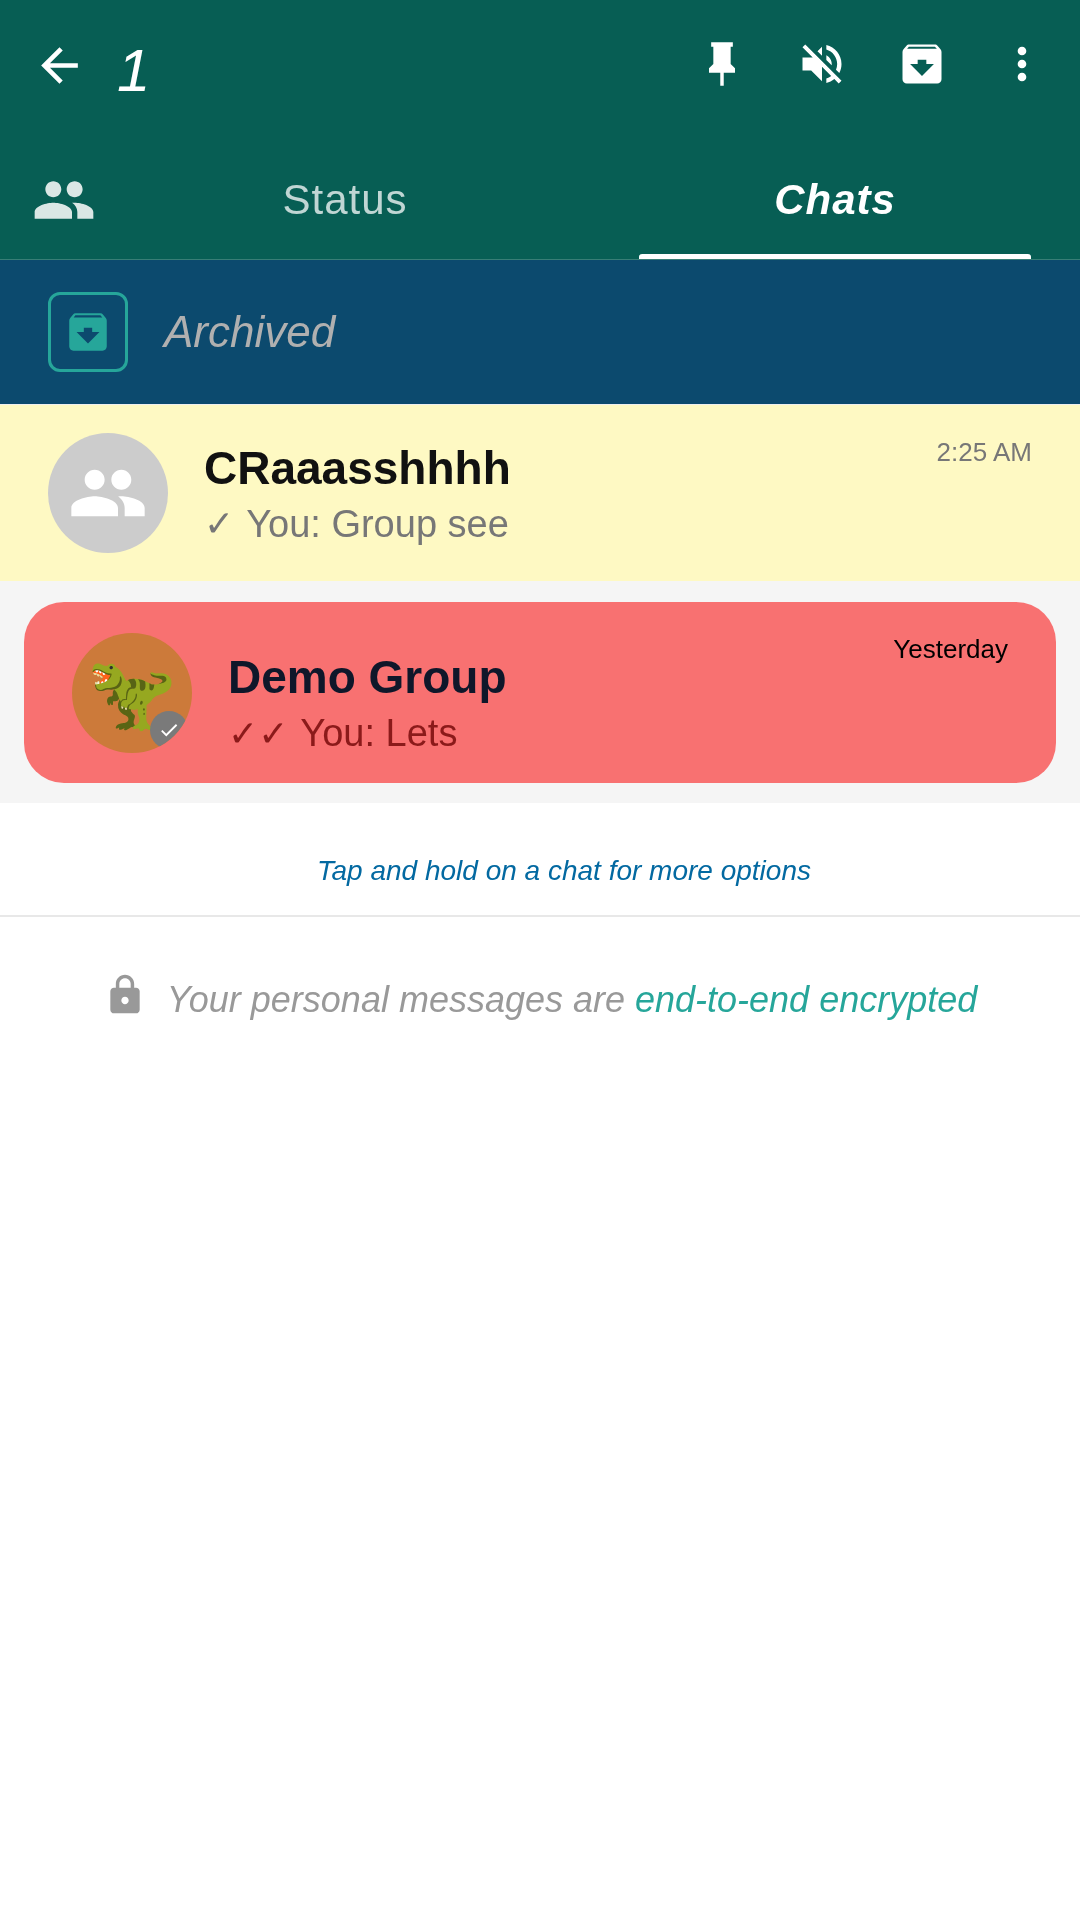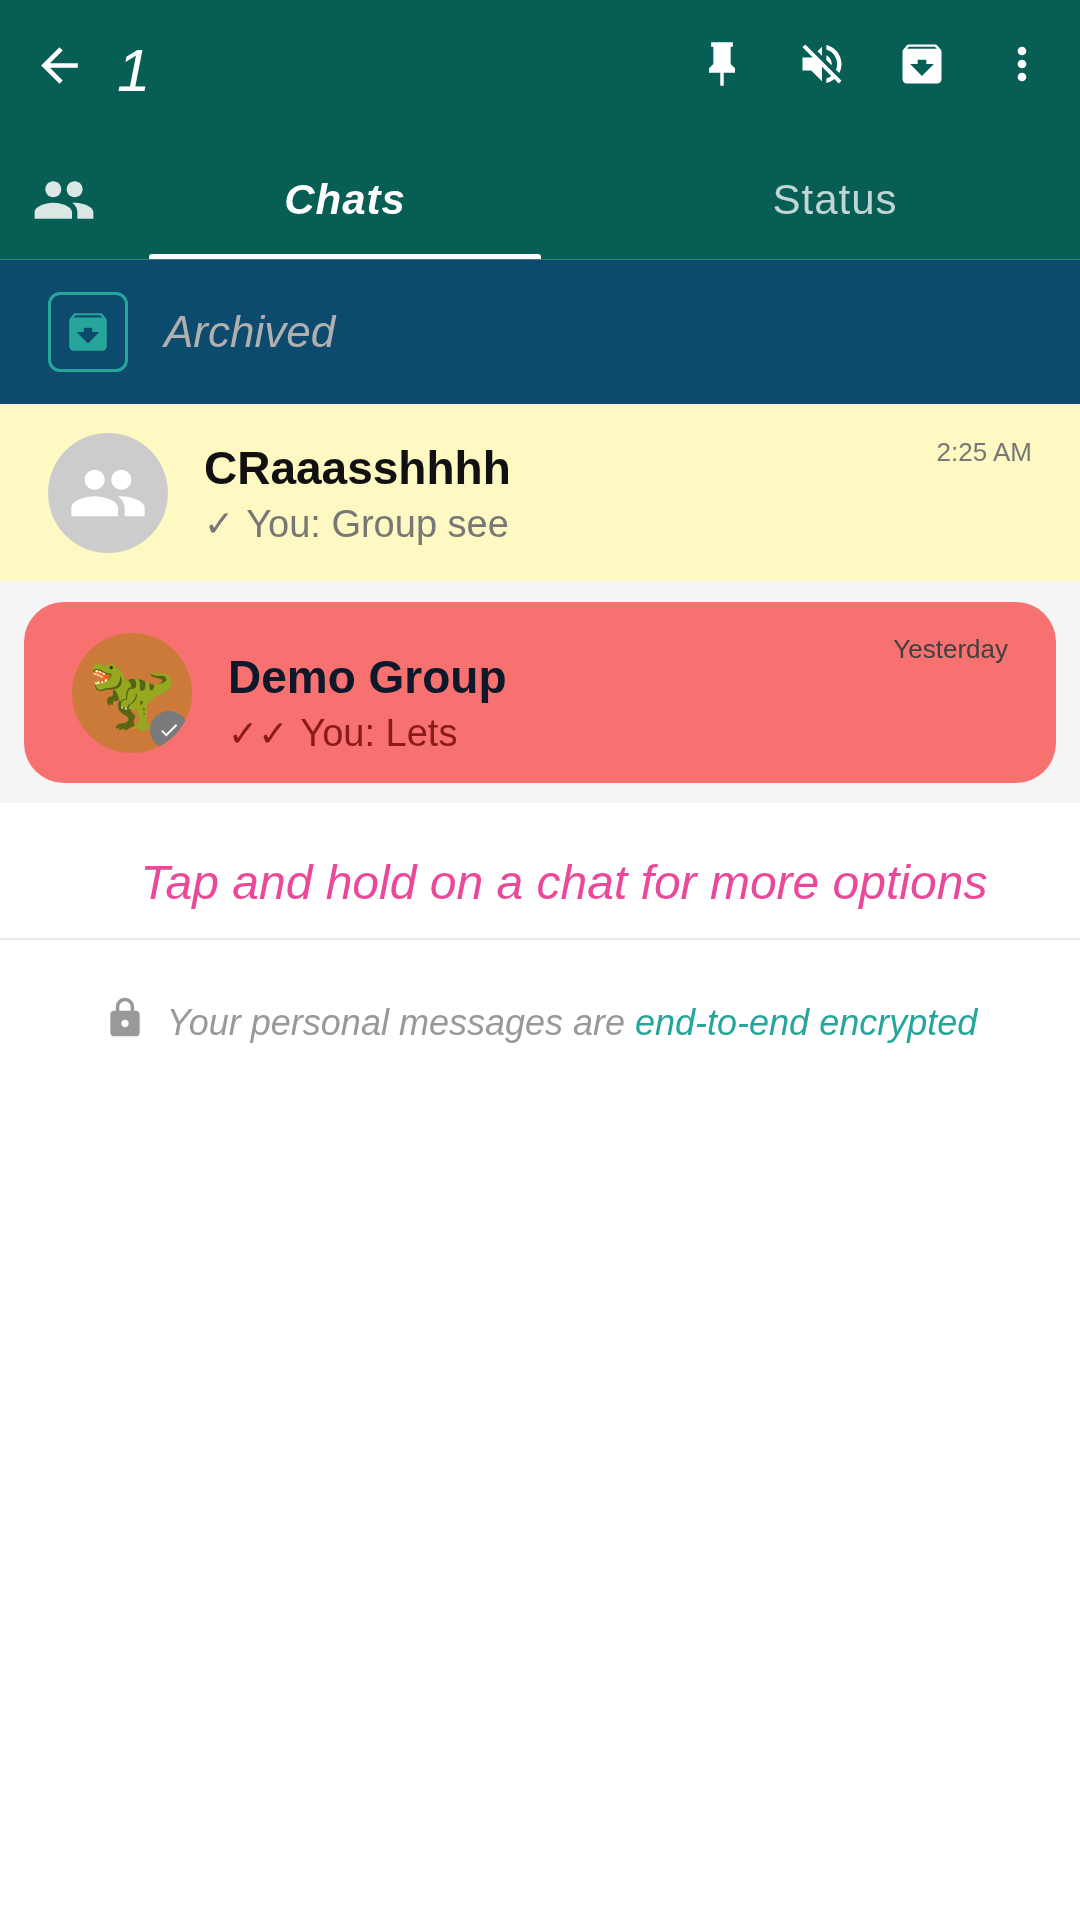--- a/index.html
+++ b/index.html
@@ -255,22 +255,22 @@
       margin-left: auto;
       align-self: flex-start;
       padding-top: 4px;
       white-space: nowrap;
     }
 
     
     .info-bar {
       text-align: center;
       padding: 52px 60px 28px;
-      font-size: 48px;
-      color: #ec4899;
+      font-size: 28px;
+      color: #0369a1;
       font-style: italic;
       font-weight: 500;
       margin-left: 48px;
     }
 
     
     .separator {
       height: 2px;
       background: #e8e8e8;
       margin: 0 0;
@@ -338,25 +338,25 @@
     </span>
   </div>
 </div>
 
 <div class="tab-bar">
   <div class="group-icon">
     <svg viewBox="0 0 24 24" fill="rgba(255,255,255,0.85)">
       <path d="M16 11c1.66 0 2.99-1.34 2.99-3S17.66 5 16 5c-1.66 0-3 1.34-3 3s1.34 3 3 3zm-8 0c1.66 0 2.99-1.34 2.99-3S9.66 5 8 5C6.34 5 5 6.34 5 8s1.34 3 3 3zm0 2c-2.33 0-7 1.17-7 3.5V19h14v-2.5c0-2.33-4.67-3.5-7-3.5zm8 0c-.29 0-.62.02-.97.05 1.16.84 1.97 1.97 1.97 3.45V19h6v-2.5c0-2.33-4.67-3.5-7-3.5z"></path>
     </svg>
   </div>
+  <div class="tab">
+    <span>Status</span>
+  </div>
   <div class="tab active">
     <span>Chats</span>
-  </div>
-  <div class="tab">
-    <span>Status</span>
   </div>
 </div>
 
 <div class="archived-row">
   <div class="archived-icon">
     <svg viewBox="0 0 24 24">
       <path d="M20.54 5.23l-1.39-1.68C18.88 3.21 18.47 3 18 3H6c-.47 0-.88.21-1.16.55L3.46 5.23C3.17 5.57 3 6.02 3 6.5V19c0 1.1.9 2 2 2h14c1.1 0 2-.9 2-2V6.5c0-.48-.17-.93-.46-1.27zM12 17.5L6.5 12H10v-2h4v2h3.5L12 17.5zM5.12 5l.81-1h12l.94 1H5.12z"></path>
     </svg>
   </div>
   <span class="archived-label">Archived</span>
@@ -390,21 +390,21 @@
           </svg>
         </div>
       </div>
       <div class="chat-info">
         <div class="chat-name selected-name">Demo Group</div>
         <div class="chat-preview selected-preview">
           <span class="double-tick">✓✓</span>
           <span>You: Lets</span>
         </div>
       </div>
-      <div class="chat-time" style="color:#404040;">Yesterday</div>
+      <div class="chat-time" style="color:#000000;">Yesterday</div>
     </div>
   </div>
 
 </div>
 
 <div class="info-bar">
   <span>Tap and hold on a chat for more options</span>
 </div>
 
 <div class="separator"></div>

